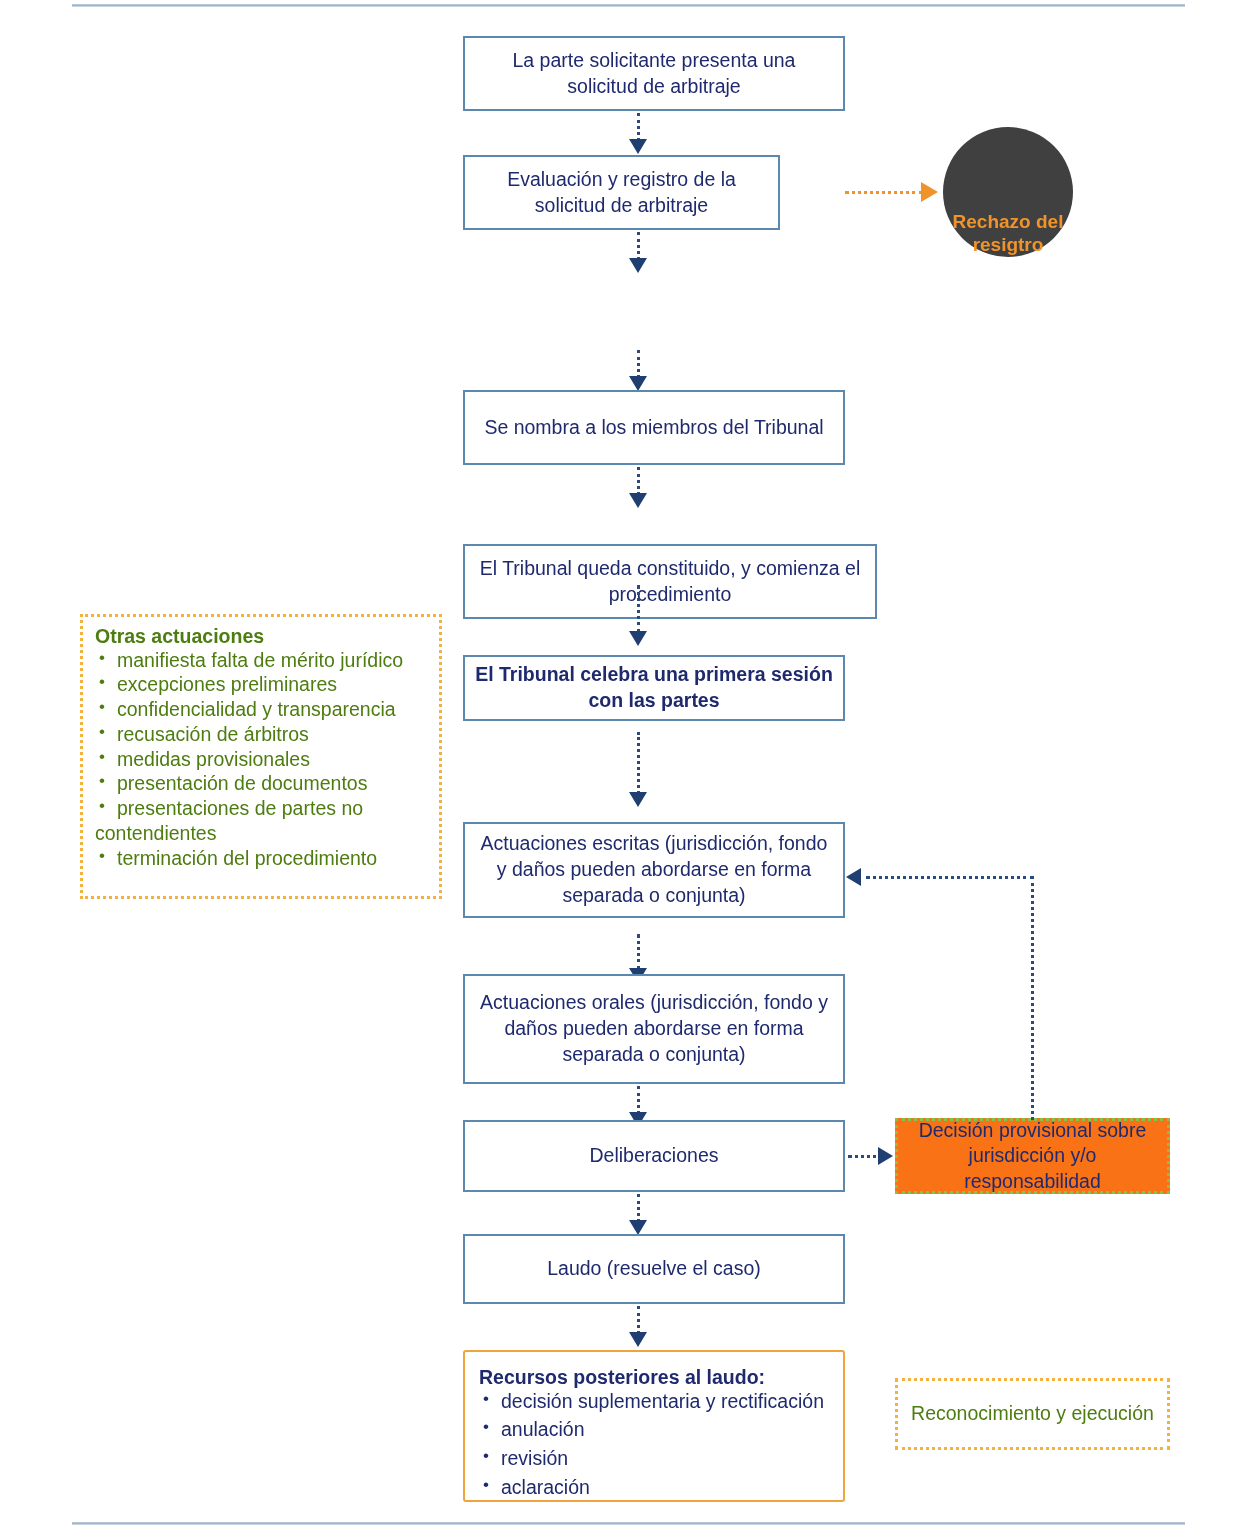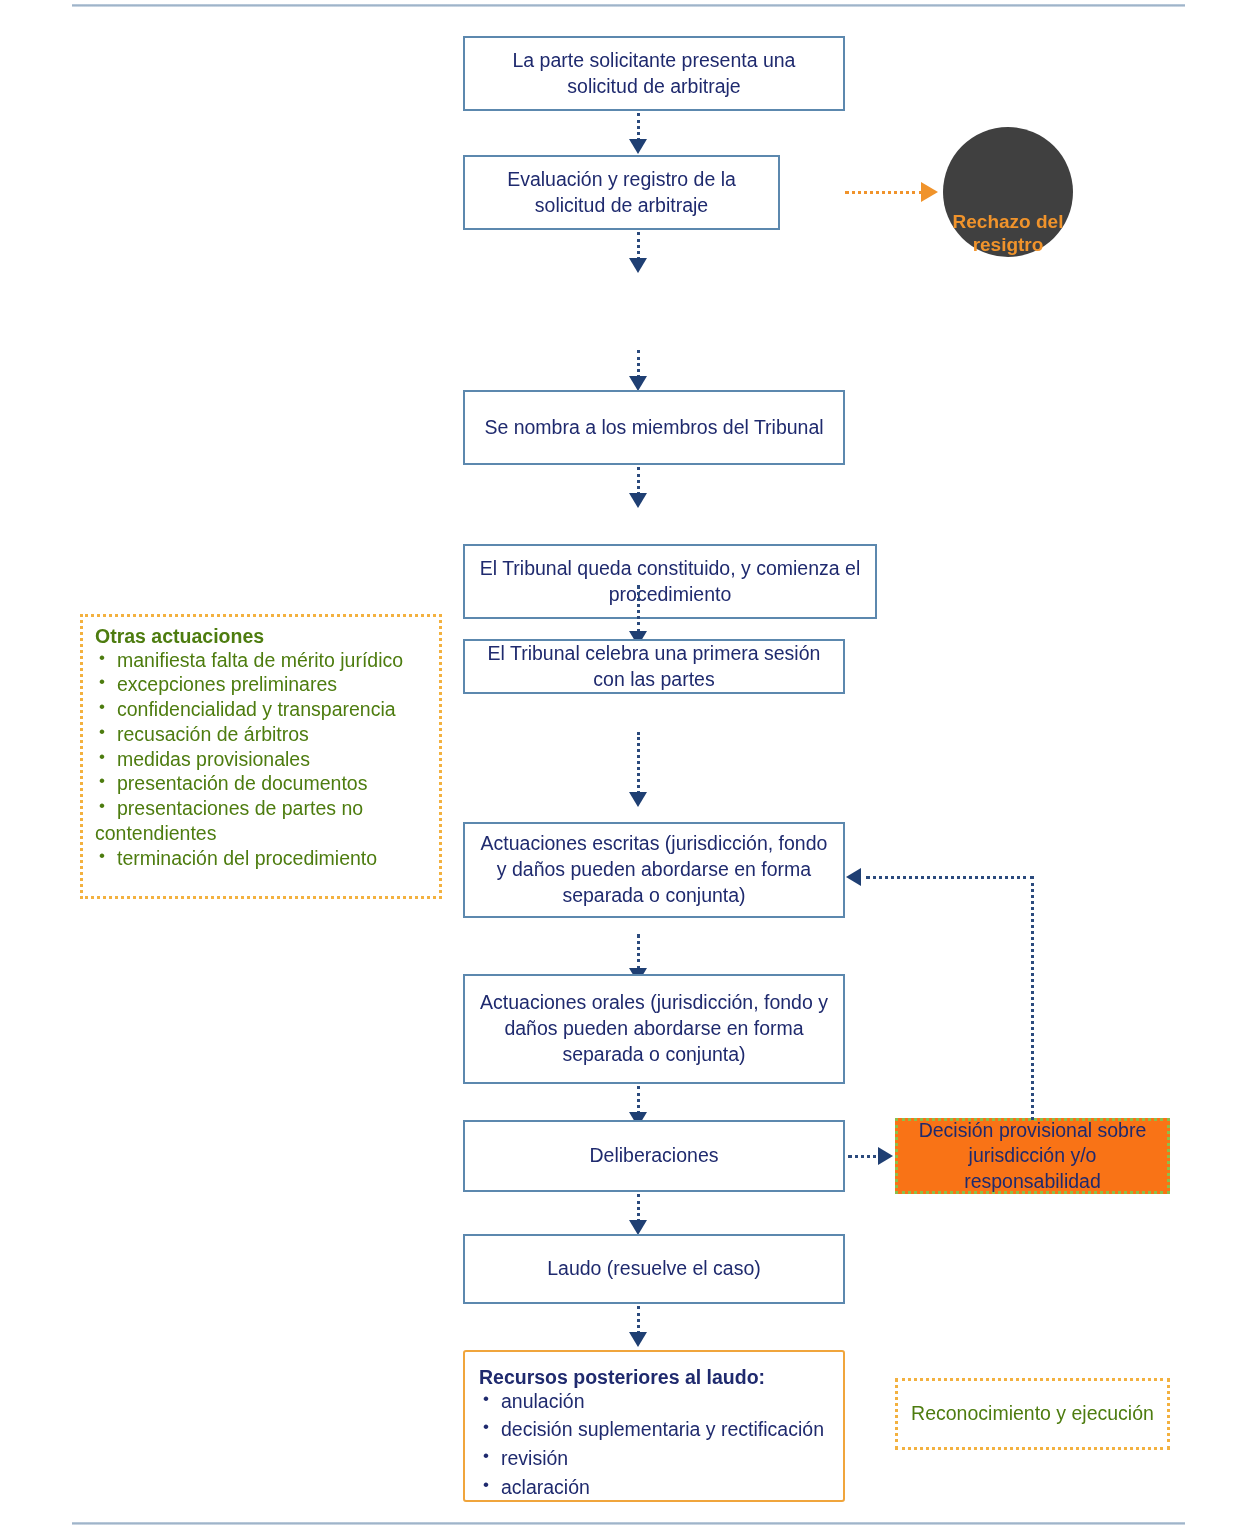--- a/index.html
+++ b/index.html
@@ -215,21 +215,21 @@
   <div class="vline" style="left:637px; top:467px; height:28px;"></div>
   <div class="arrowhead-down" style="left:629px; top:493px;"></div>
 
   <div class="box box-blue" style="left:463px; top:508px; width:414px; height:75px;margin-top:36px;">
     <span>El Tribunal queda constituido, y comienza el procedimiento</span>
   </div>
 
   <div class="vline" style="left:637px; top:585px; height:48px;"></div>
   <div class="arrowhead-down" style="left:629px; top:631px;"></div>
 
-  <div class="box box-blue" style="left:463px; top:639px; width:382px; height:55px;">
+  <div class="box box-blue" style="left:463px; top:655px; width:382px; height:66px;font-weight:bold;">
     <span>El Tribunal celebra una primera sesión con las partes</span>
   </div>
 
   <div class="vline" style="left:637px; top:732px; height:62px;"></div>
   <div class="arrowhead-down" style="left:629px; top:792px;"></div>
 
   <div class="box box-blue" style="left:463px; top:822px; width:382px; height:96px;">
     <span>Actuaciones escritas (jurisdicción, fondo y daños pueden abordarse en forma separada o conjunta)</span>
   </div>
 
@@ -265,22 +265,22 @@
     <span>Laudo (resuelve el caso)</span>
   </div>
 
   <div class="vline" style="left:637px; top:1306px; height:28px;"></div>
   <div class="arrowhead-down" style="left:629px; top:1332px;"></div>
 
   <div class="box box-orange-solid" style="left:463px; top:1350px; width:382px; height:152px;">
     <div style="width:100%;">
       <span class="list-title">Recursos posteriores al laudo:</span>
       <ul class="bullets tight">
+        <li>decisión suplementaria y rectificación</li>
         <li>anulación</li>
-        <li>decisión suplementaria y rectificación</li>
         <li>revisión</li>
         <li>aclaración</li>
       </ul>
     </div>
   </div>
 
   <div class="box box-dotted-orange" style="left:895px; top:1378px; width:275px; height:72px; align-items:center; justify-content:center; text-align:center;">
     <span>Reconocimiento y ejecución</span>
   </div>
 

